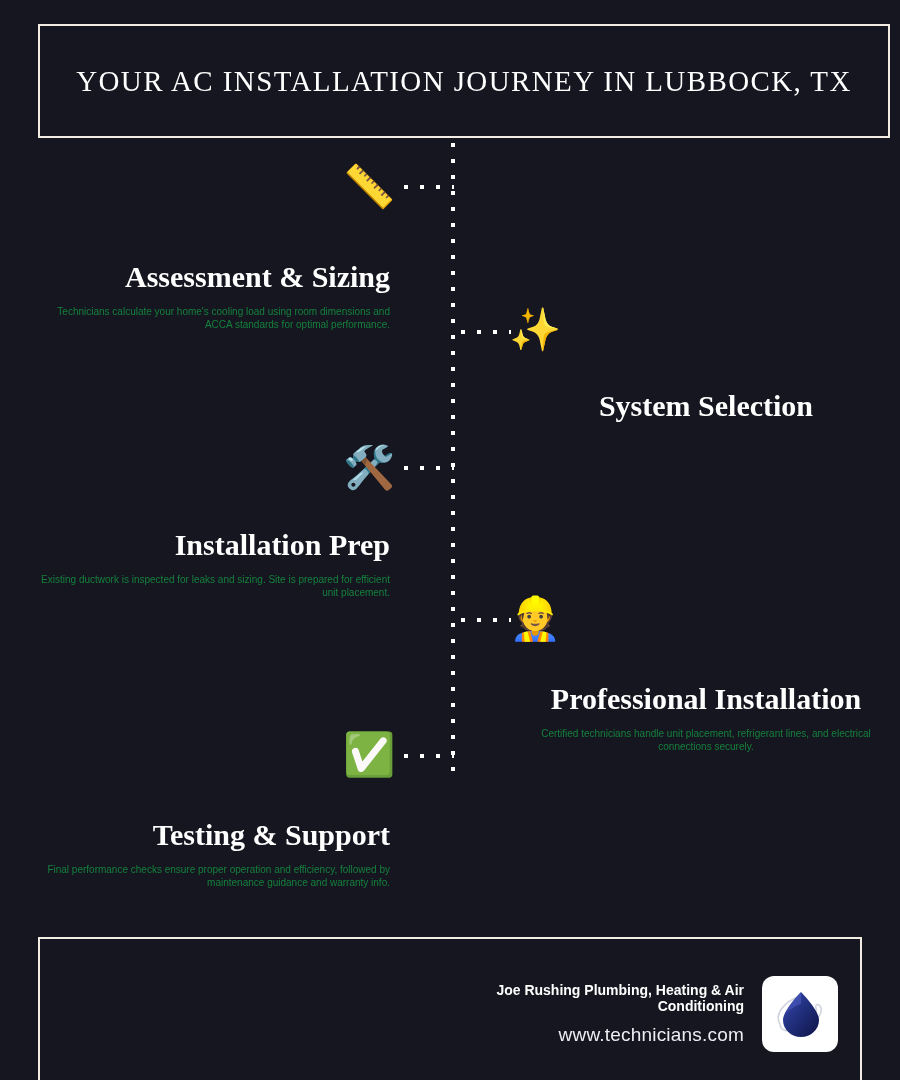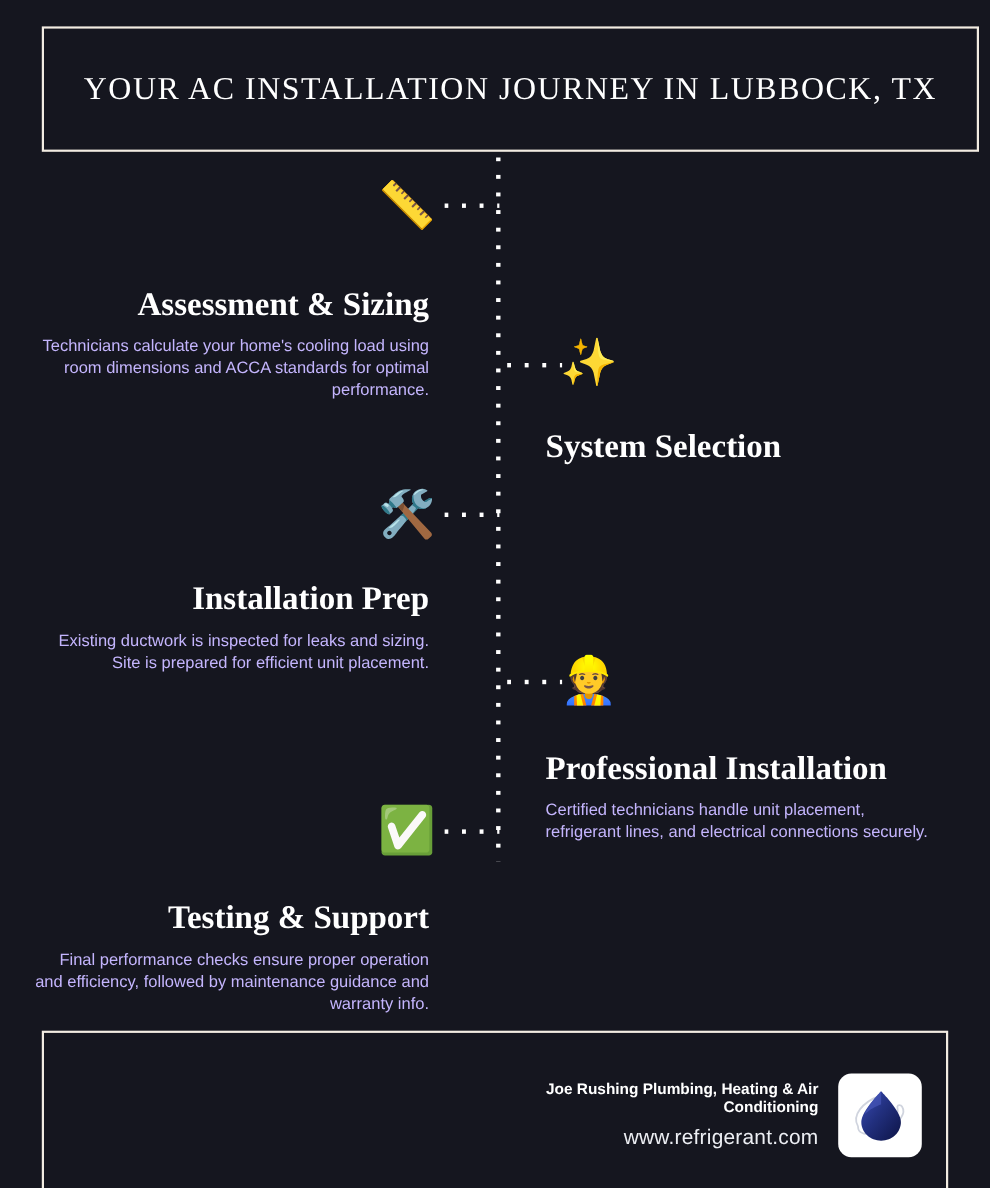--- a/index.html
+++ b/index.html
@@ -61,35 +61,35 @@
   }
   .step-text {
     position: absolute;
     width: 360px;
   }
   .step.left .step-text {
     left: 30px;
     text-align: right;
   }
   .step.right .step-text {
-    left: 496px;
-    text-align: left;
+    left: 526px;
+    text-align: center;
   }
   .step-title {
     font-family: "Liberation Serif", "DejaVu Serif", serif;
     font-weight: bold;
     font-size: 30px;
     line-height: 1.15;
     color: #ffffff;
     margin: 0 0 10px 0;
   }
   .step-desc {
-    font-size: 15px;
+    font-size: 10px;
     line-height: 1.35;
-    color: #c4b5fd;
+    color: #15803d;
     margin: 0;
   }
 
   
   .step-icon {
     position: absolute;
     font-size: 42px;
     line-height: 1;
     width: 54px;
     height: 54px;
@@ -210,21 +210,21 @@
     <div class="step-text" style="top:90px;">
       <p class="step-title">Testing &amp; Support</p>
       <p class="step-desc">Final performance checks ensure proper operation and efficiency, followed by maintenance guidance and warranty info.</p>
     </div>
   </div>
 
   <div class="footer-frame">
     <div class="footer-inner">
       <div class="footer-text">
         <p class="footer-company">Joe Rushing Plumbing, Heating &amp; Air Conditioning</p>
-        <p class="footer-url">www.refrigerant.com</p>
+        <p class="footer-url">www.technicians.com</p>
       </div>
       <div class="footer-logo">
         <svg width="60" height="60" viewBox="0 0 60 60" aria-hidden="true">
           <defs>
             <linearGradient id="dropGrad" x1="0" y1="0" x2="1" y2="1">
               <stop offset="0%" stop-color="#3a4bb5"></stop>
               <stop offset="45%" stop-color="#22307f"></stop>
               <stop offset="100%" stop-color="#0d1446"></stop>
             </linearGradient>
           </defs>

